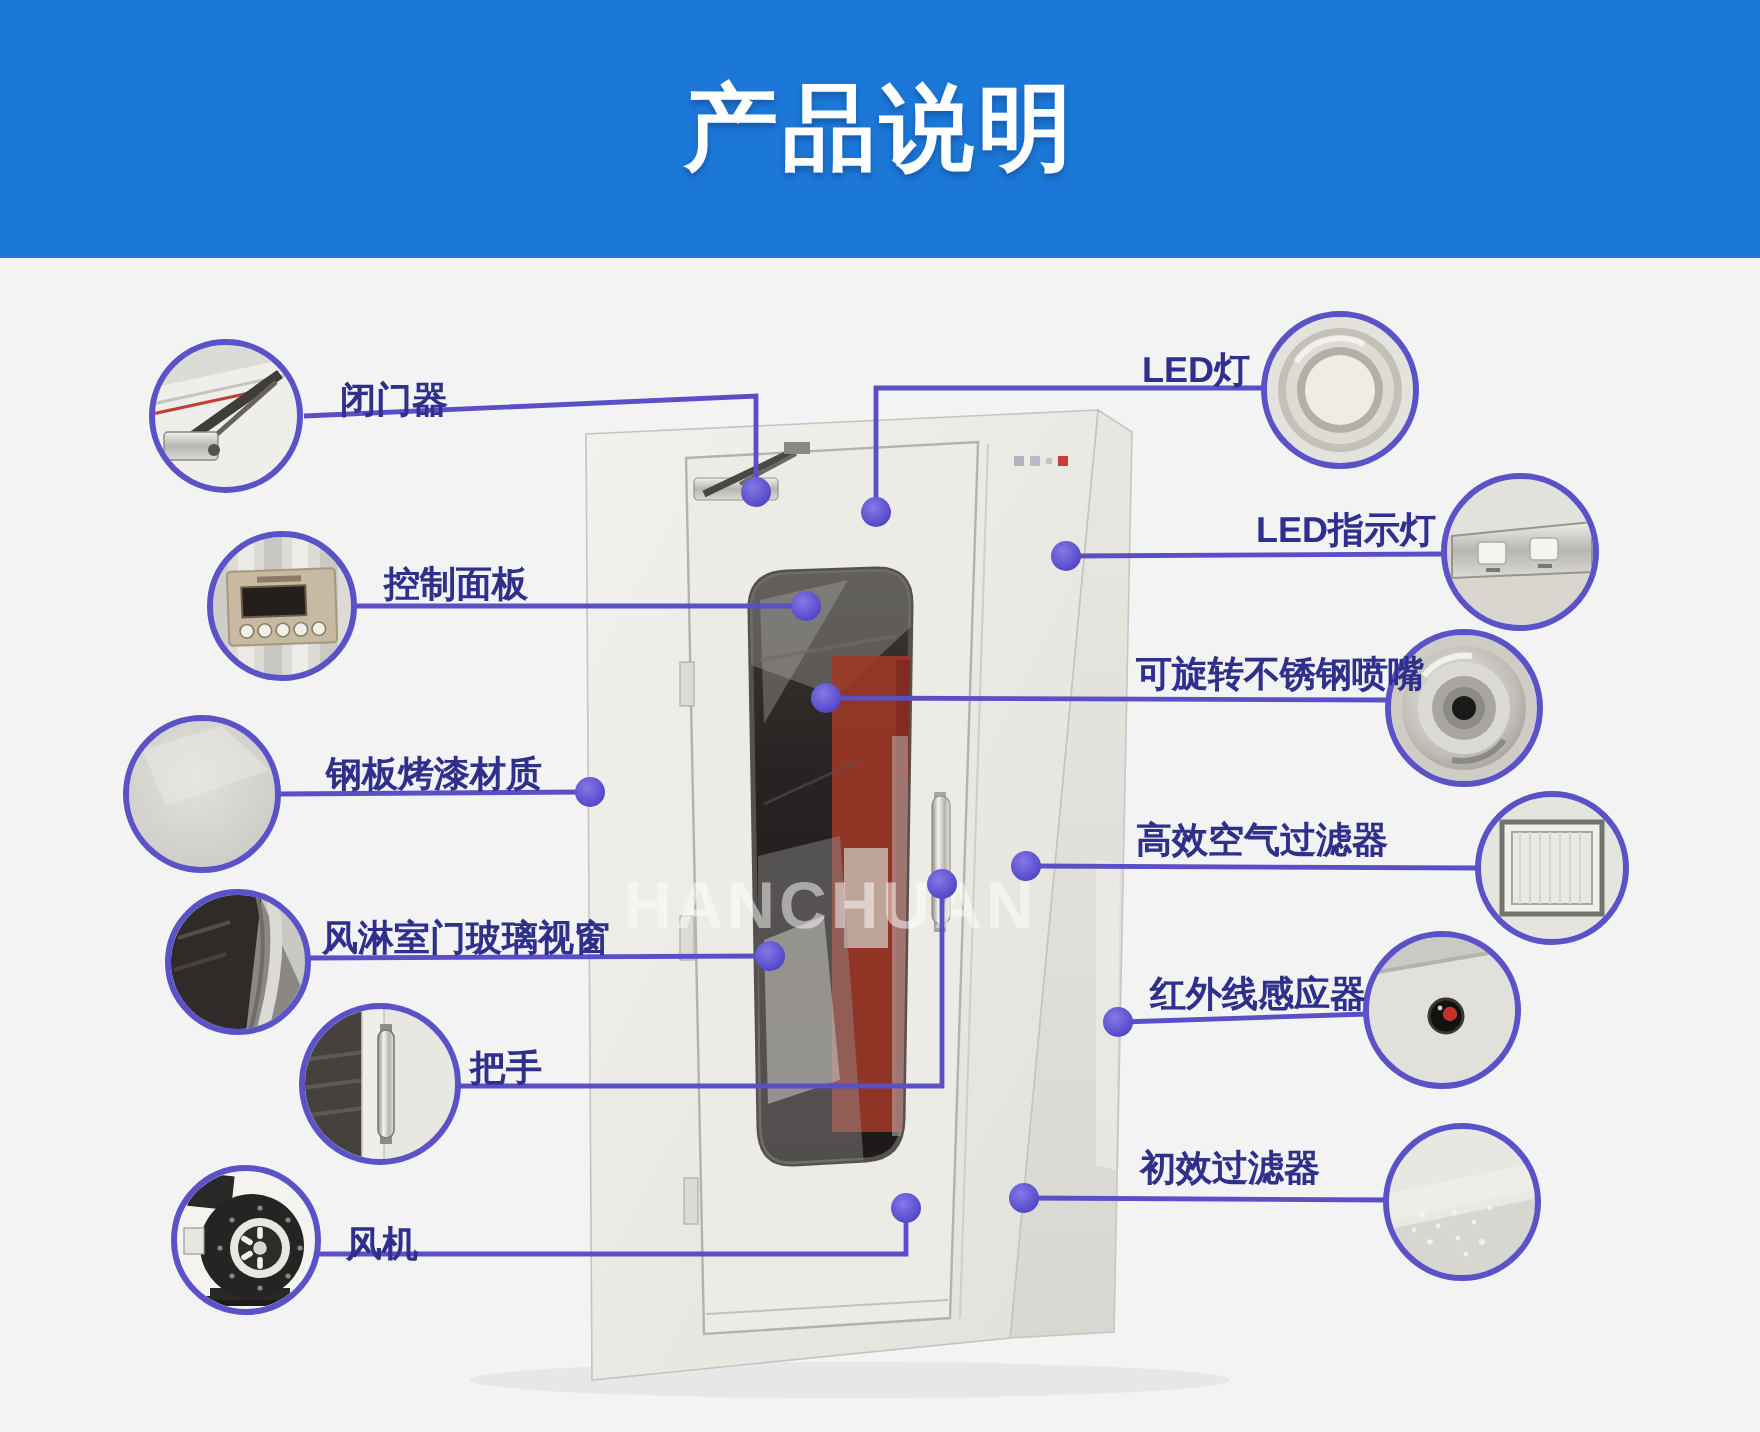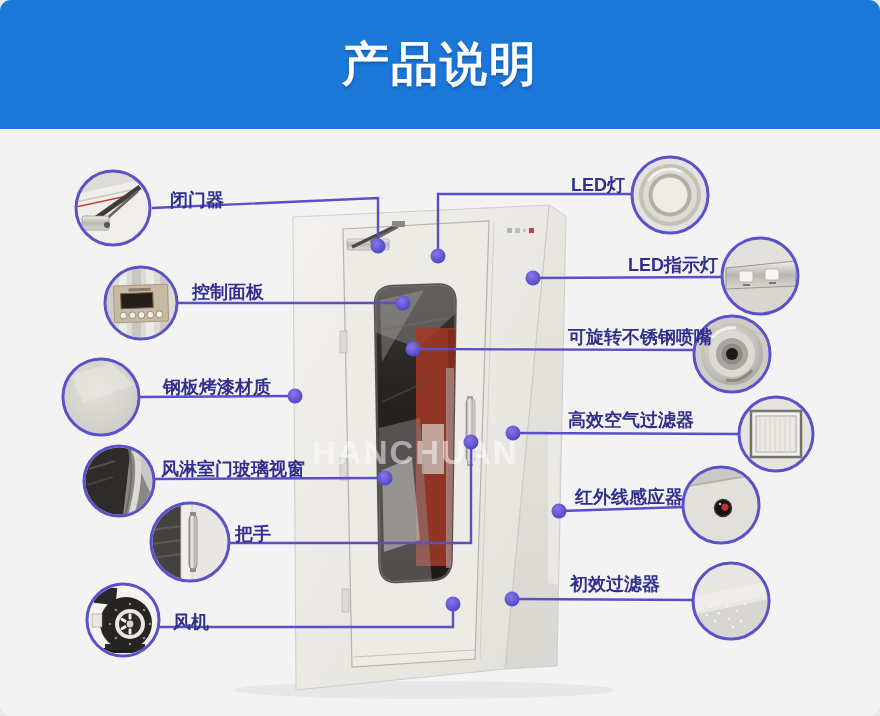--- a/index.html
+++ b/index.html
@@ -1,17 +1,17 @@
 <!DOCTYPE html>
 <html><head>
 <meta charset="utf-8">
 <style>
   html,body{margin:0;padding:0;background:#e8e8ea;}
   .stage{position:relative;width:880px;height:716px;overflow:hidden;
-         font-family:"Liberation Sans",sans-serif;background:#f3f3f4;border-radius:11px;}
+         font-family:"Liberation Sans",sans-serif;background:#f3f3f4;}
   .banner{position:absolute;left:0;top:0;width:880px;height:129px;
           background:#1b78d8;display:flex;align-items:center;justify-content:center;}
   .banner h1{margin:0;color:#ffffff;font-size:47px;font-weight:bold;letter-spacing:2px;
              text-shadow:0 2px 3px rgba(0,0,40,.25);}
   .art{position:absolute;left:0;top:129px;width:880px;height:587px;}
   svg text.lbl{font-family:"Liberation Sans",sans-serif;font-weight:bold;
                font-size:18px;fill:#2f2f8c;}
   svg text.wm{font-family:"Liberation Sans",sans-serif;font-weight:bold;
               font-size:33px;fill:#ffffff;opacity:.5;letter-spacing:2px;}
 </style>

